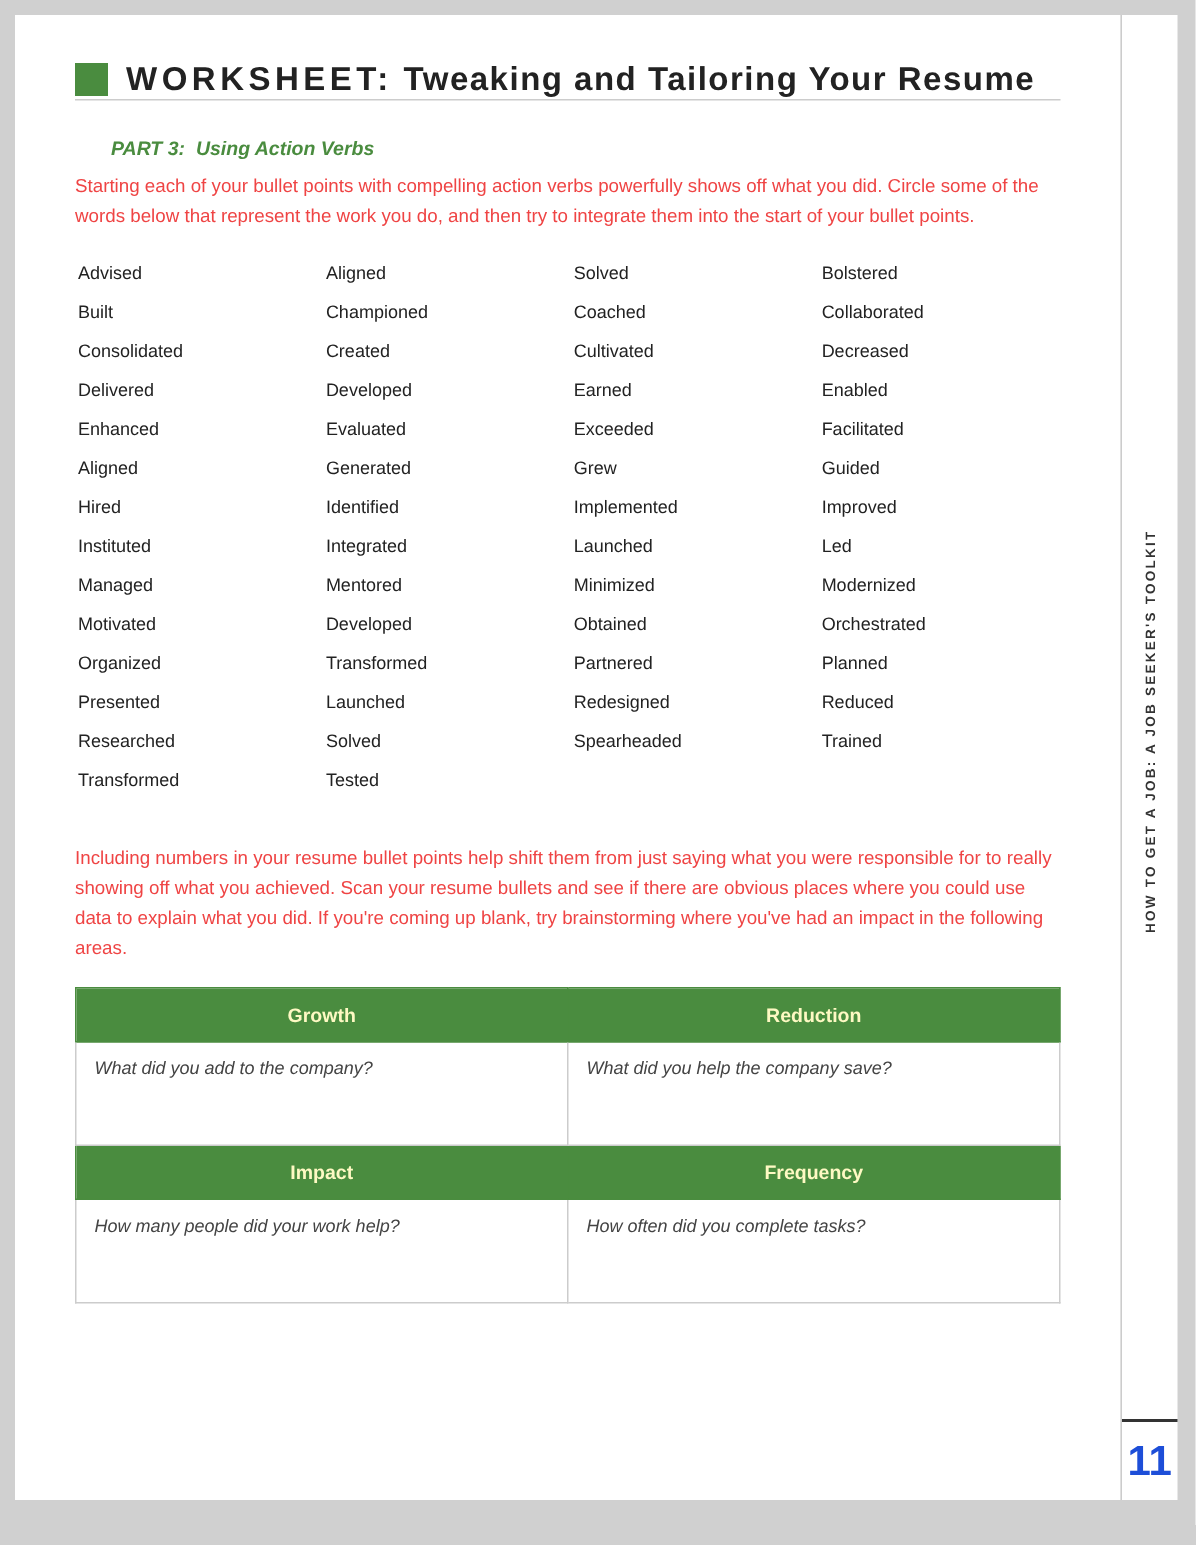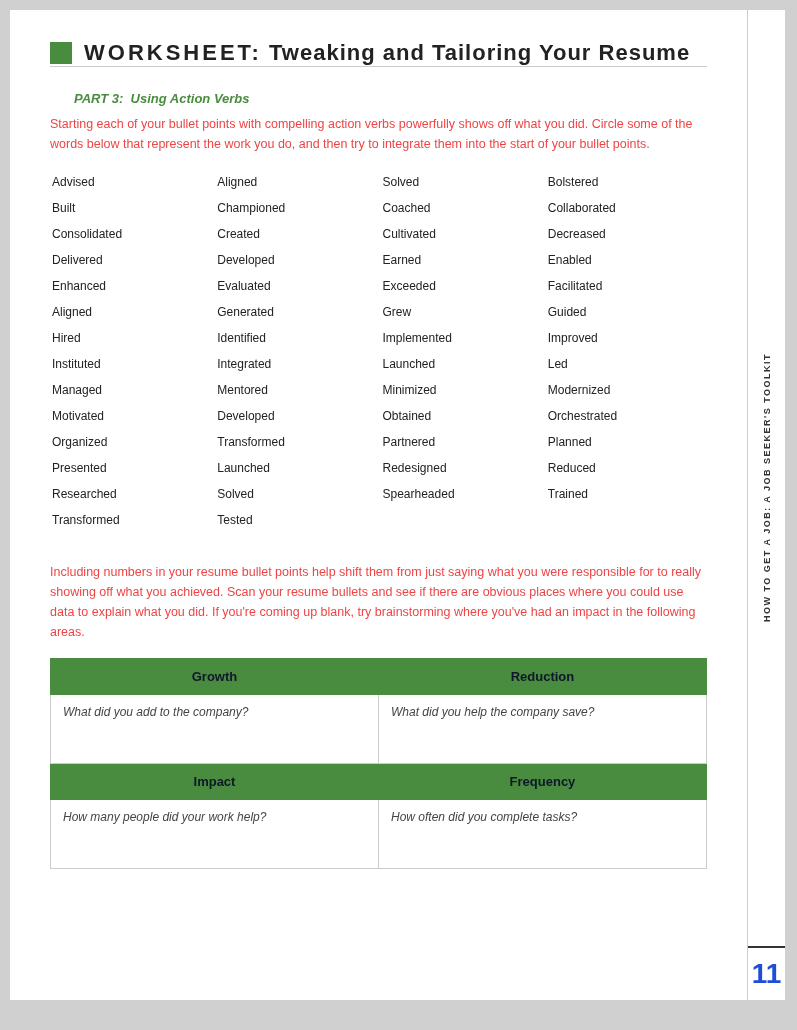--- a/index.html
+++ b/index.html
@@ -112,21 +112,21 @@
       text-align: left;
     }
     
     .quant-table {
       width: 100%;
       border-collapse: collapse;
       margin-bottom: 0;
     }
     .quant-table th {
       background: #4a8c3f;
-      color: #0f172a;
+      color: #fef9c3;
       font-size: 13px;
       font-weight: bold;
       padding: 10px 8px;
       border: 1px solid #4a8c3f;
     }
     .quant-table td {
       border: 1px solid #ccc;
       padding: 10px 12px;
       font-size: 12px;
       color: #444;

